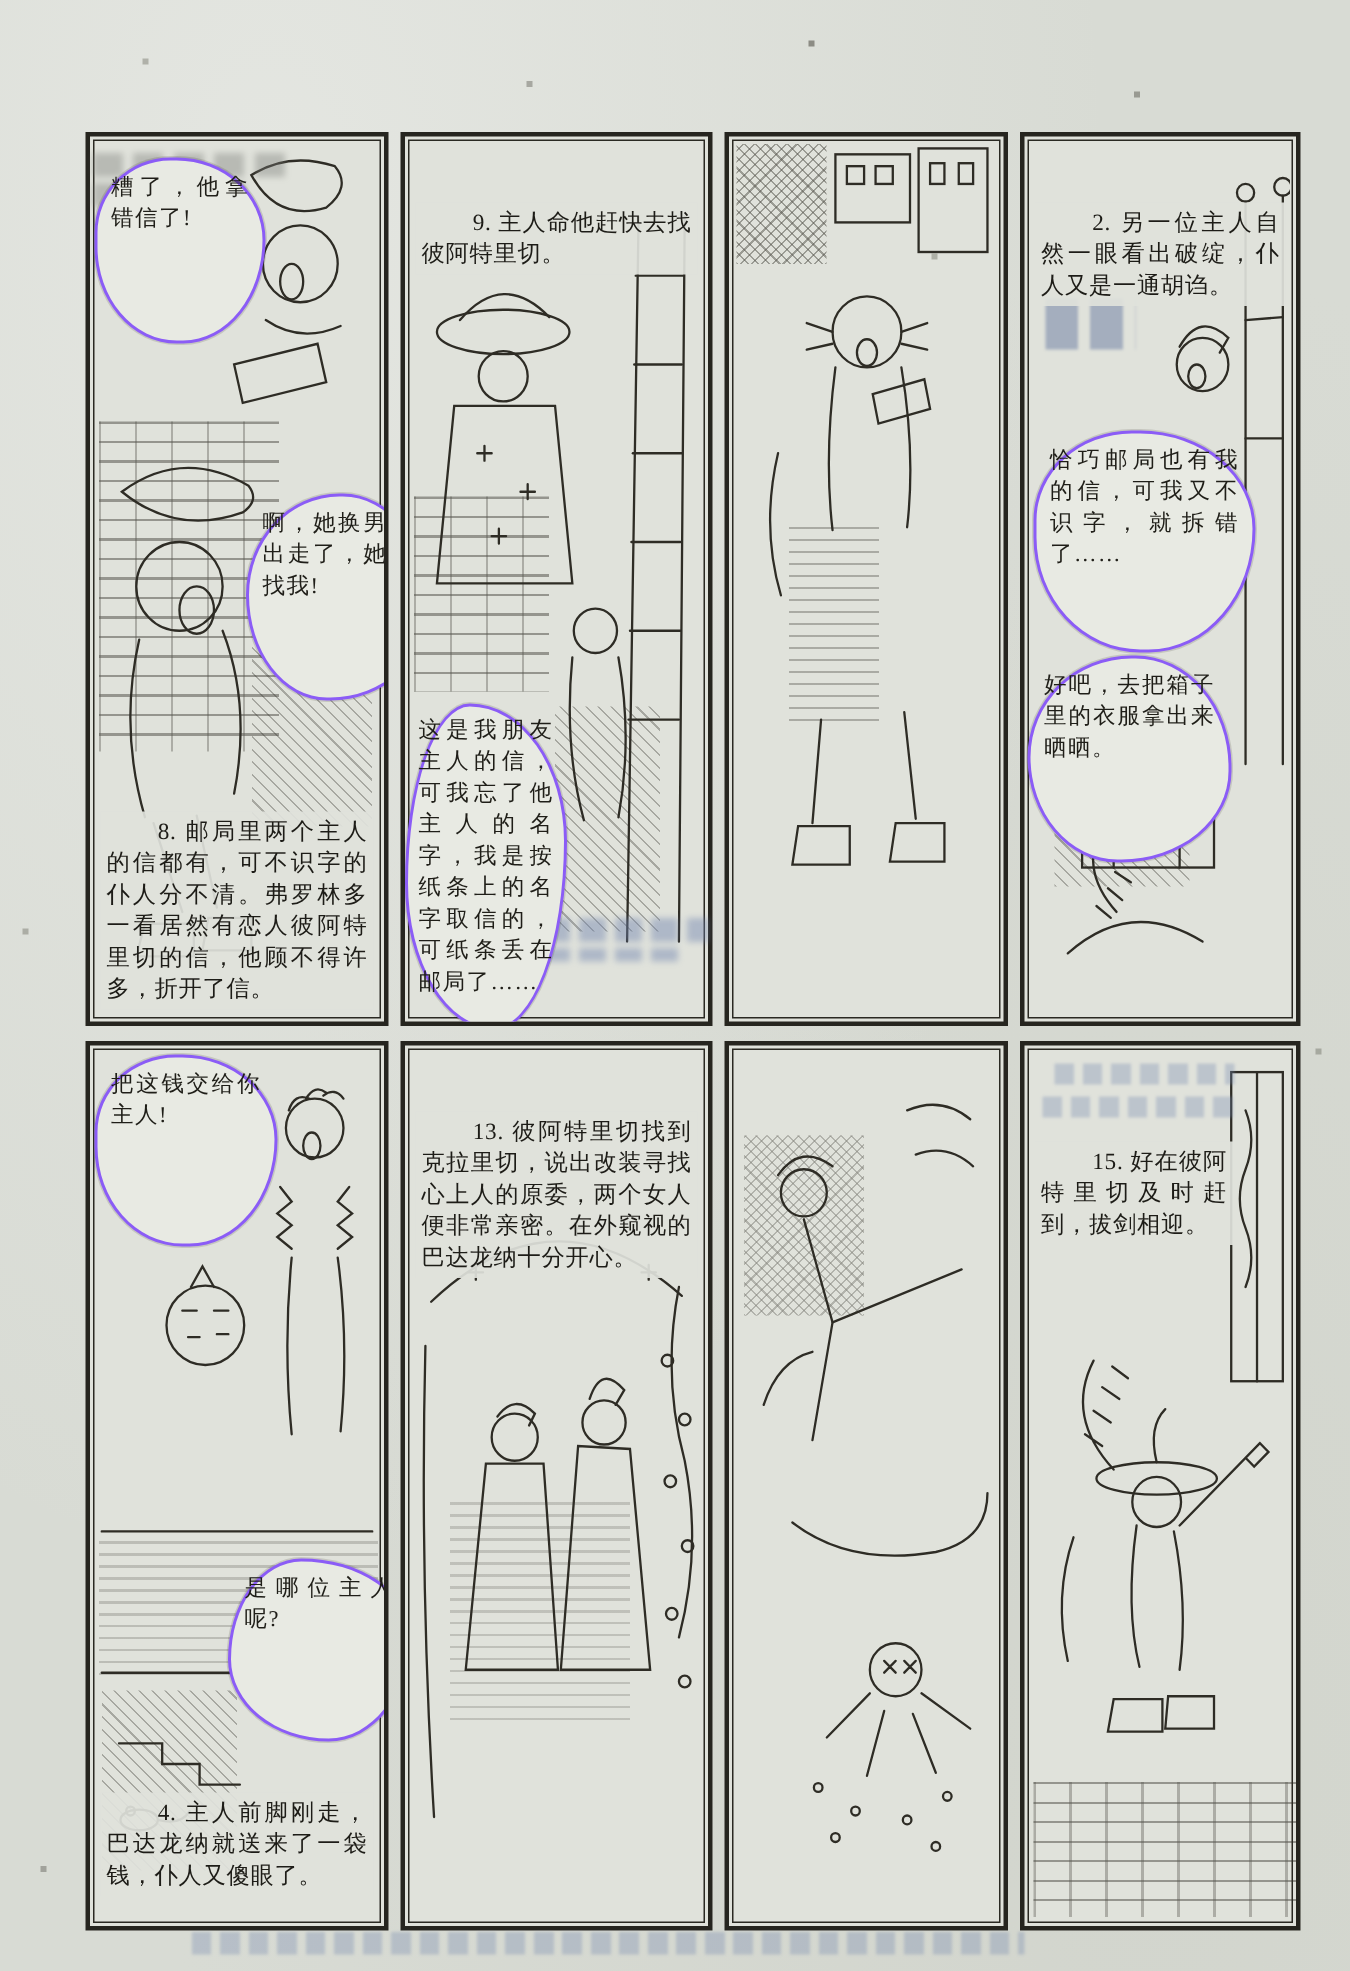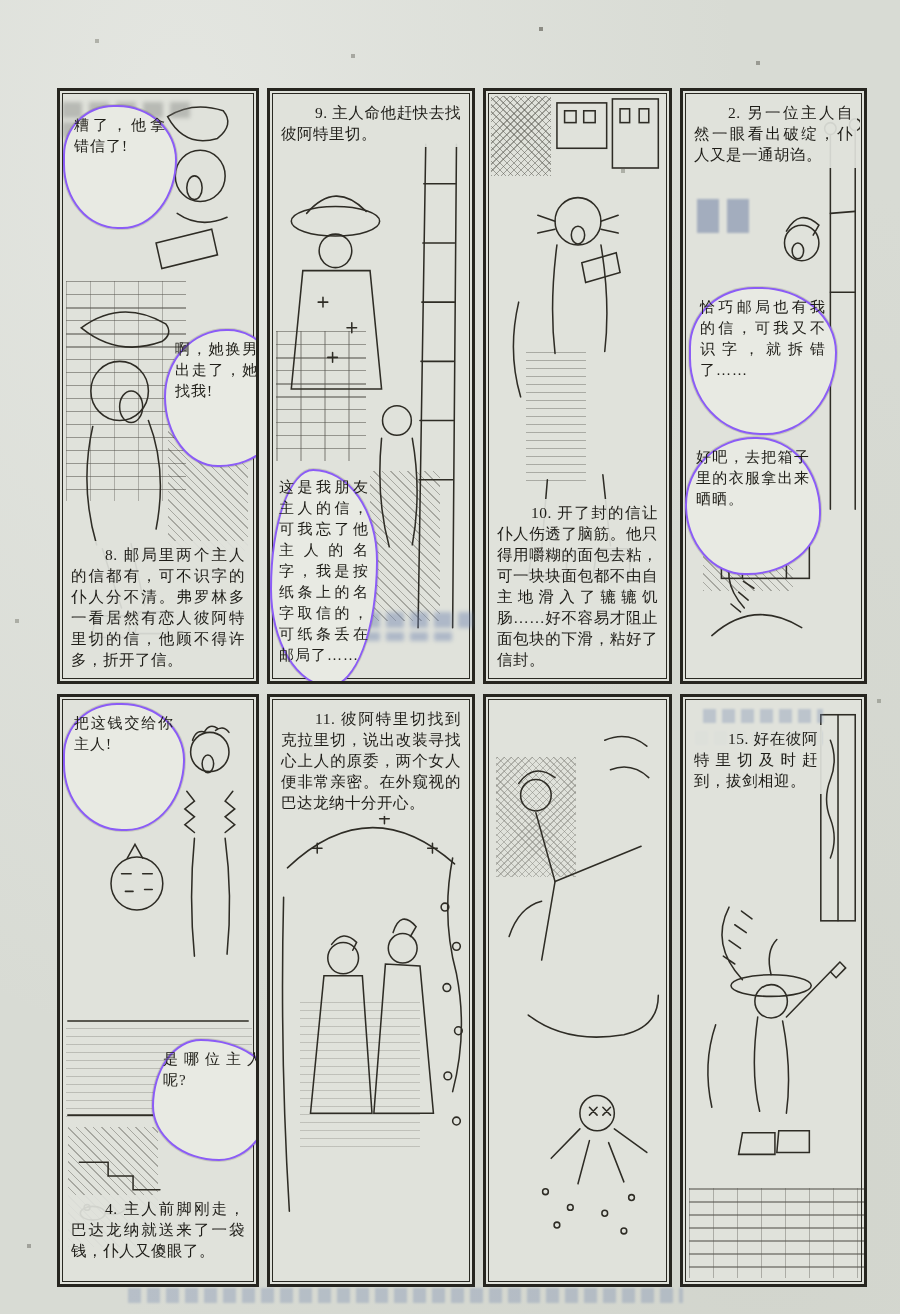--- a/index.html
+++ b/index.html
@@ -26,21 +26,21 @@
   }
   .panel::after{
     content:"";position:absolute;inset:2px;border:1.5px solid #2a2922;
     pointer-events:none;
   }
   
   .caption{
     position:absolute;left:7px;right:7px;z-index:5;
     font-size:15.5px;line-height:21px;letter-spacing:.5px;
     text-indent:2.2em;color:#1d1c17;background:rgba(224,226,219,.92);
-    padding:3px 4px;text-align:justify;
+    padding:3px 4px;text-align:justify;margin-top:36px;
   }
   .caption.top{top:8px;}
   .caption.bottom{bottom:8px;}
   .speech{
     position:absolute;z-index:6;
     background:#e8eae3;border:2px solid #8b5cf6;
     font-size:15px;line-height:21px;letter-spacing:1px;color:#1f1e18;
     padding:8px 9px;text-align:justify;
     box-shadow:0 0 0 1px rgba(44,43,36,.15);
   }
@@ -160,21 +160,20 @@
         <rect x="156" y="14" width="10" height="14"></rect>
       <circle cx="92" cy="128" r="24"></circle>
       <path d="M68,128 l-18,-6 M68,136 l-18,4 M116,128 l18,-6 M116,136 l18,4"></path>
       <ellipse cx="92" cy="142" rx="7" ry="9"></ellipse>
       <path d="M70,152 q-8,60 -2,110 M116,152 q10,58 4,108"></path>
       <path d="M60,390 l-6,70 M118,385 l8,72"></path>
       <path d="M44,462 h36 v26 h-40 z M112,460 h34 v26 h-38 z"></path>
       <path d="M96,170 l36,-10 l4,20 l-36,10 z"></path>
       <path d="M30,210 q-12,50 2,96"></path>
     </svg>
-    <div class="caption bottom">10. 开了封的信让仆人伤透了脑筋。他只得用嚼糊的面包去粘，可一块块面包都不由自主地滑入了辘辘饥肠……好不容易才阻止面包块的下滑，粘好了信封。</div>
   </div>
 
   <div class="panel">
     <div class="bleed dark" style="left:14px;top:108px;width:60px;height:34px;"></div>
     <div class="patch hatch" style="left:20px;top:430px;width:90px;height:70px;"></div>
     <svg class="art" viewBox="0 0 181 590" preserveAspectRatio="none">
       <line x1="150" y1="40" x2="150" y2="420"></line>
         <line x1="176" y1="36" x2="176" y2="420"></line>
       <circle cx="150" cy="34" r="6"></circle>
         <circle cx="176" cy="30" r="6"></circle>
@@ -240,21 +239,21 @@
       <path d="M116,268 l-12,152 h62 l-14,-150 z"></path>
       <path d="M186,160 q-12,60 4,118 q12,60 -4,120"></path>
       <circle cx="178" cy="210" r="4"></circle>
         <circle cx="190" cy="250" r="4"></circle>
         <circle cx="180" cy="292" r="4"></circle>
       <circle cx="192" cy="336" r="4"></circle>
         <circle cx="181" cy="382" r="4"></circle>
         <circle cx="190" cy="428" r="4"></circle>
       <path d="M10,200 q-4,160 6,320"></path>
     </svg>
-    <div class="caption top">11. 彼阿特里切找到克拉里切，说出改装寻找心上人的原委，两个女人便非常亲密。在外窥视的巴达龙纳十分开心。</div>
+    <div class="caption top">13. 彼阿特里切找到克拉里切，说出改装寻找心上人的原委，两个女人便非常亲密。在外窥视的巴达龙纳十分开心。</div>
   </div>
 
   <div class="panel">
     <div class="patch xhatch" style="left:10px;top:60px;width:80px;height:120px;opacity:.5;"></div>
     <svg class="art" viewBox="0 0 183 590" preserveAspectRatio="none">
       <circle cx="48" cy="96" r="16"></circle>
       <path d="M30,84 q16,-22 38,-6"></path>
       <path d="M48,114 l20,70 l-14,80"></path>
       <line x1="68" y1="184" x2="158" y2="148"></line>
       <path d="M120,40 q24,-10 44,6 M126,70 q22,-8 40,8"></path>

